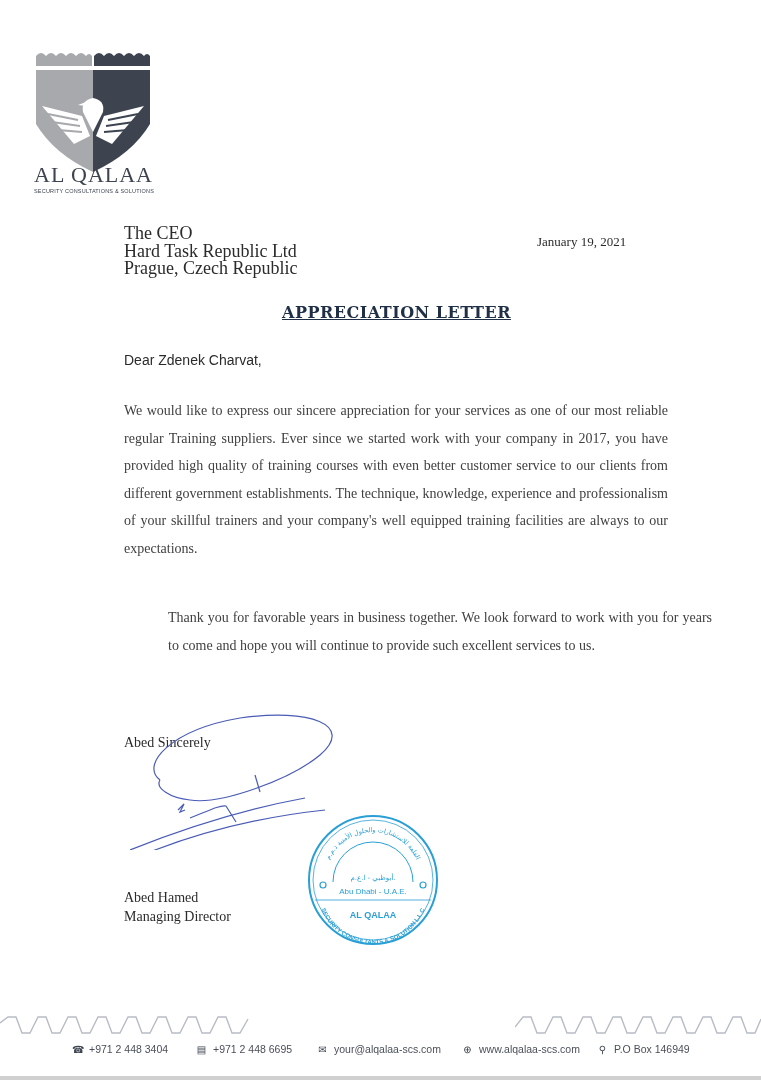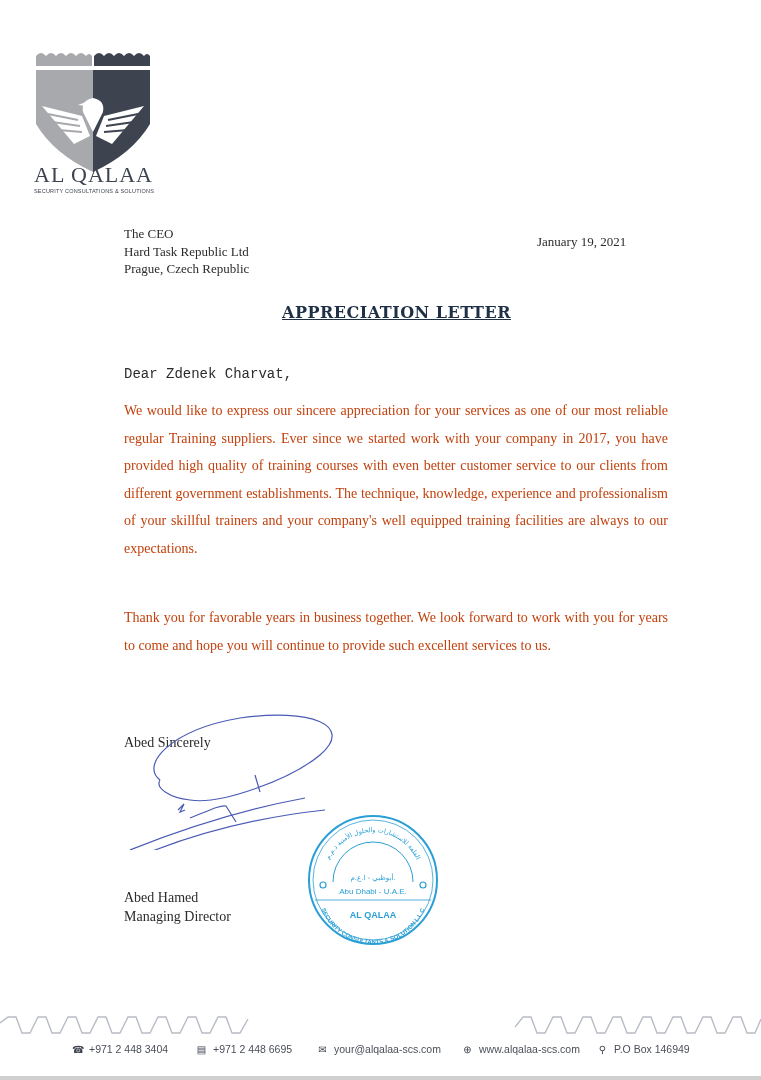--- a/index.html
+++ b/index.html
@@ -2,27 +2,27 @@
 <html><head>
 <meta charset="utf-8">
 <style>
   html, body { margin:0; padding:0; background:#ffffff; }
   body { width:761px; height:1080px; position:relative; overflow:hidden; font-family:"DejaVu Serif", serif; color:#2b2b2b; }
   .abs { position:absolute; }
   .logo { left:34px; top:34px; width:118px; height:170px; }
   .brand { left:34px; top:162px; font-family:"Liberation Serif", serif; font-size:22px; letter-spacing:1px; color:#3d4450; }
   .tagline { left:34px; top:188px; font-family:"Liberation Sans", sans-serif; font-size:5.5px; letter-spacing:0.2px; color:#3d4450; }
   .date { left:537px; top:206px; font-size:13px; font-family:"Liberation Serif", serif;margin-top:28px; }
-  .addr { left:124px; top:225px; font-size:13px; line-height:17.5px; font-family:"Liberation Serif", serif; }
+  .addr { left:124px; top:225px; font-size:18px; line-height:17.5px; font-family:"Liberation Serif", serif; }
   .title { left:0; width:761px; text-align:center; top:303px; }
   .title span { font-family:"DejaVu Serif", serif; font-weight:bold; font-size:16px; color:#1f2f46; text-decoration:underline; letter-spacing:0.5px; padding-left:32px; }
-  .salutation { left:124px; top:366px; font-size:14px; font-family:Liberation Mono, monospace; }
-  .para { left:124px; width:544px; font-size:14px; line-height:27.5px; text-align:justify; text-align-last:left; font-family:"Liberation Serif", serif; color:#c2410c; }
+  .salutation { left:124px; top:352px; font-size:14px; font-family:Liberation Sans, sans-serif; }
+  .para { left:124px; width:544px; font-size:14px; line-height:27.5px; text-align:justify; text-align-last:left; font-family:"Liberation Serif", serif; color:#404040; }
   .p1 { top:397px; }
-  .p2 { top:604px; }
+  .p2 { top:604px;margin-left:44px; }
   .closing { left:124px; top:735px; font-size:14px; font-family:"Liberation Serif", serif; }
   .signame { left:124px; top:888px; font-size:14px; line-height:19px; font-family:"Liberation Serif", serif; }
   .signature { left:130px; top:710px; width:220px; height:140px; }
   .stamp { left:303px; top:810px; width:140px; height:140px; }
   .wave-left { left:0; top:1013px; width:250px; height:24px; }
   .wave-right { left:515px; top:1013px; width:246px; height:24px; }
   .footer { left:0; top:1043px; width:761px; height:20px; }
   .fitem { position:absolute; top:0; font-family:"Liberation Sans", sans-serif; font-size:10.5px; color:#4a4f58; white-space:nowrap; display:flex; align-items:center; gap:6px; }
   .ficon { display:inline-block; width:11px; height:11px; font-size:10px; line-height:11px; text-align:center; color:#3e4450; }
   .bottom-line { left:0; top:1076px; width:761px; height:4px; background:#d0d0d0; }

